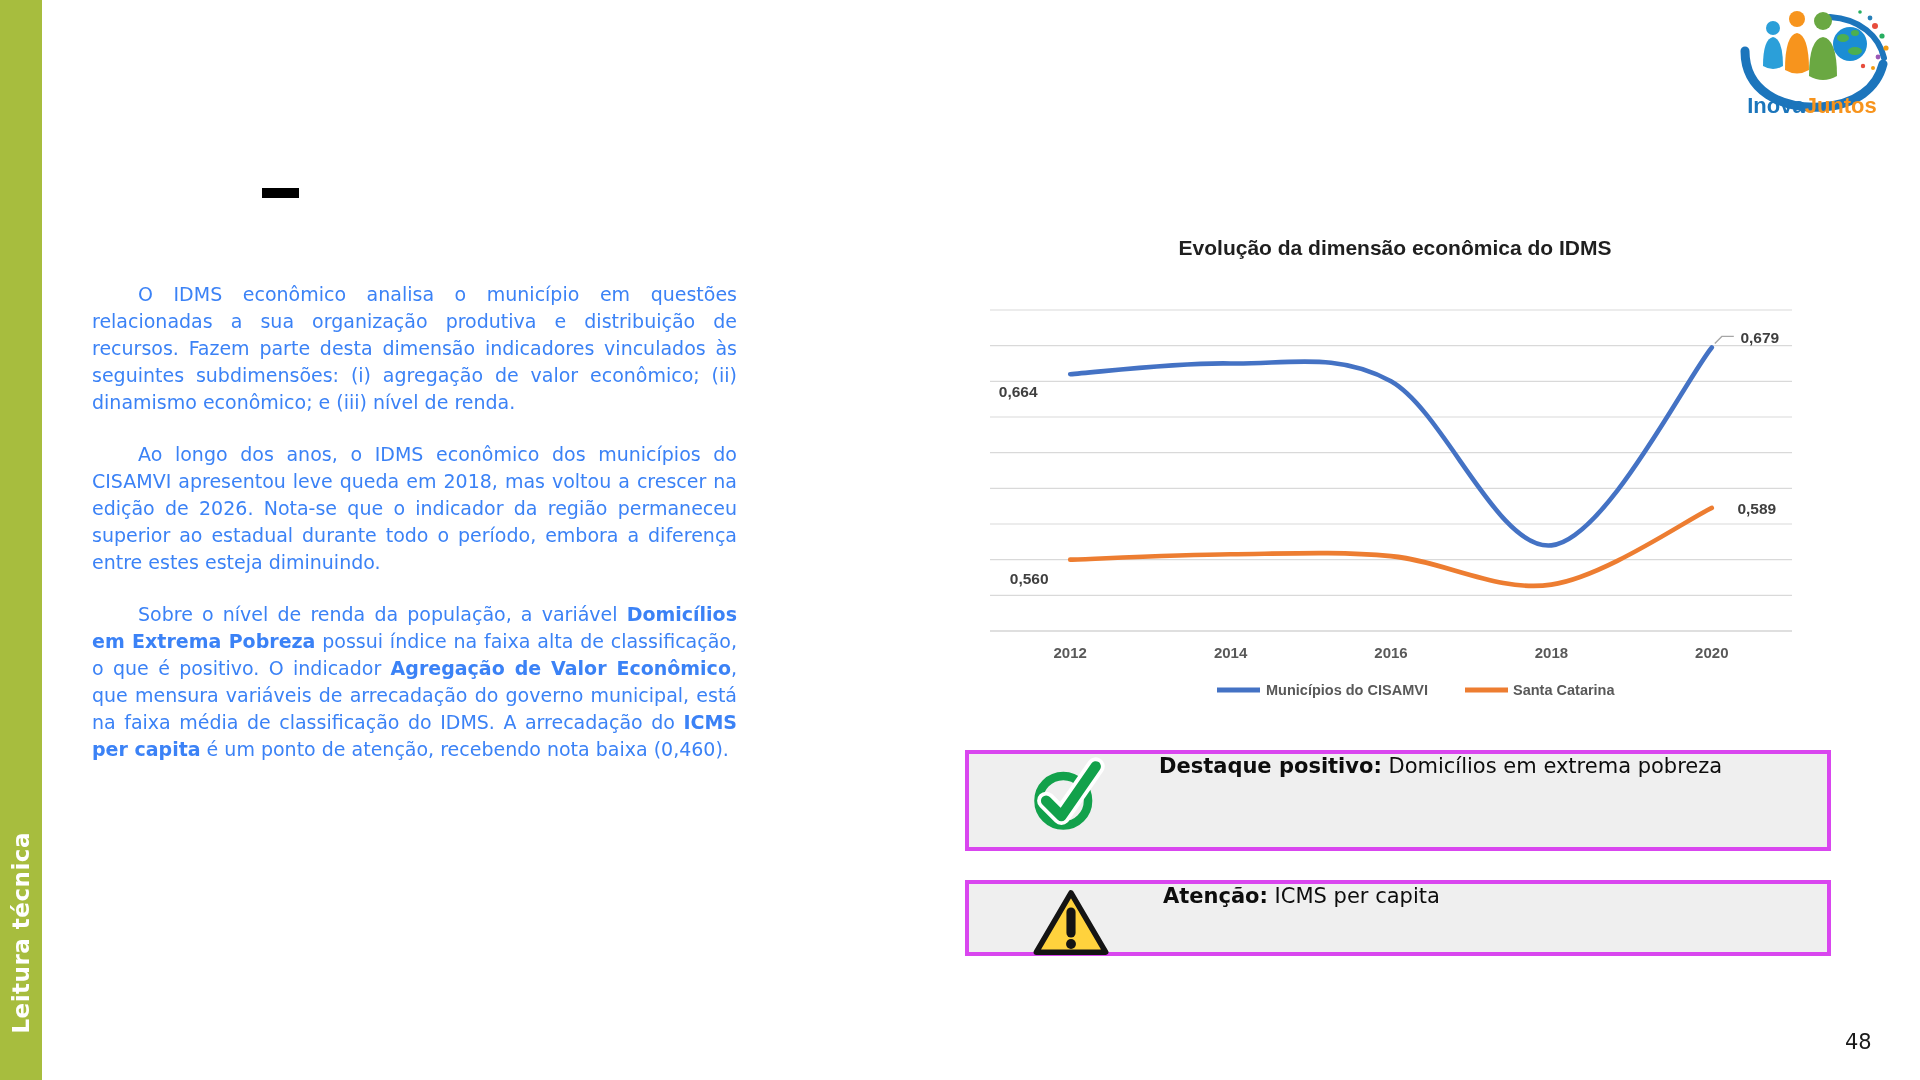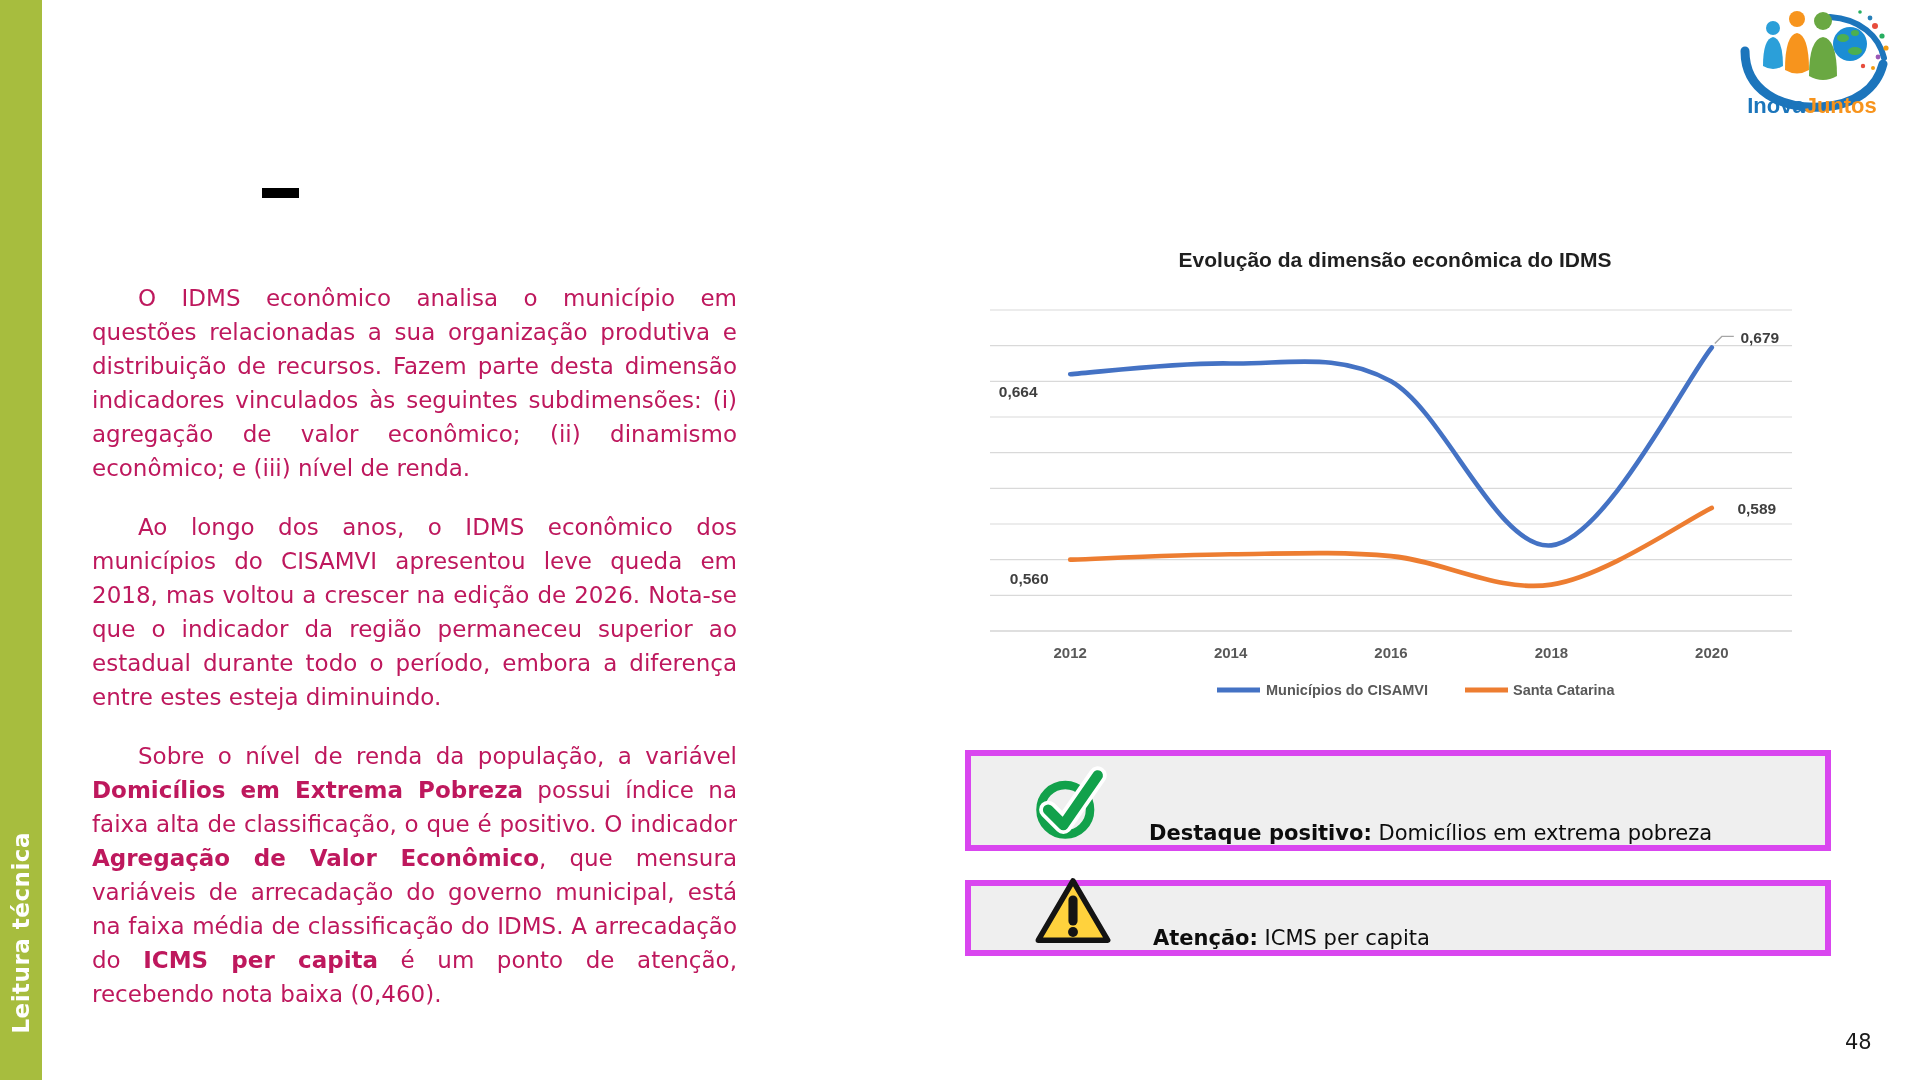--- a/index.html
+++ b/index.html
@@ -5,34 +5,34 @@
   html,body{margin:0;padding:0;background:#888;}
   #page{position:relative;width:1920px;height:1080px;background:#ffffff;overflow:hidden;
         font-family:"DejaVu Sans",sans-serif;color:#111;}
   
   #sideband{position:absolute;left:0;top:0;width:42px;height:1080px;background:var(--green,#a7bd3e);}
   #sideband .vlabel{position:absolute;left:50%;bottom:46px;transform:translateX(-50%) rotate(180deg);
         writing-mode:vertical-rl;color:#fff;font-weight:bold;font-size:23px;letter-spacing:.5px;white-space:nowrap;}
   
   #hdash{position:absolute;left:262px;top:188px;width:37px;height:10px;background:#000;}
   
-  #bodytext{position:absolute;left:92px;top:281px;width:645px;font-size:23px;line-height:34px;
-        text-align:justify;color:#be185d;}
+  #bodytext{position:absolute;left:92px;top:281px;width:645px;font-size:19px;line-height:27px;
+        text-align:justify;color:#3b82f6;}
   #bodytext p{margin:0 0 25px 0;text-indent:46px;}
   #bodytext .b{font-weight:bold;}
   
-  #chart-title{position:absolute;left:960px;top:248px;width:870px;text-align:center;
+  #chart-title{position:absolute;left:960px;top:236px;width:870px;text-align:center;
         font-family:"Liberation Sans",sans-serif;font-weight:bold;font-size:21px;color:#1f1f1f;}
   #chart-svg{position:absolute;left:960px;top:240px;width:870px;height:470px;}
   #chart-svg .dlbl{font:bold 15.5px "Liberation Sans",sans-serif;fill:#3f3f3f;}
   #chart-svg .axlbl{font:bold 15px "Liberation Sans",sans-serif;fill:#595959;}
   #chart-svg .lglbl{font:bold 14.5px "Liberation Sans",sans-serif;fill:#595959;}
   
-  .callout{position:absolute;left:965px;width:866px;background:#efefef;border:6px solid #d946ef;
-        display:flex;align-items:flex-end;box-sizing:border-box;}
+  .callout{position:absolute;left:965px;width:866px;background:#efefef;border:4px solid #d946ef;
+        display:flex;align-items:flex-start;box-sizing:border-box;gap:12px;}
   #box-positive{top:750px;height:101px;}
   #box-warning{top:880px;height:76px;}
   .callout .cicon{margin-left:60px;flex:0 0 auto;display:block;}
   .callout .ctext{margin-left:38px;font-size:21px;color:#0d0d0d;}
   .callout .ctext .b{font-weight:bold;}
   
   #logo{position:absolute;left:1735px;top:6px;width:155px;height:112px;}
   #logo text{font-family:"Liberation Sans",sans-serif;font-weight:bold;font-size:22px;}
   
   #pagenum{position:absolute;left:1845px;top:1030px;font-size:21px;color:#1a1a1a;}

